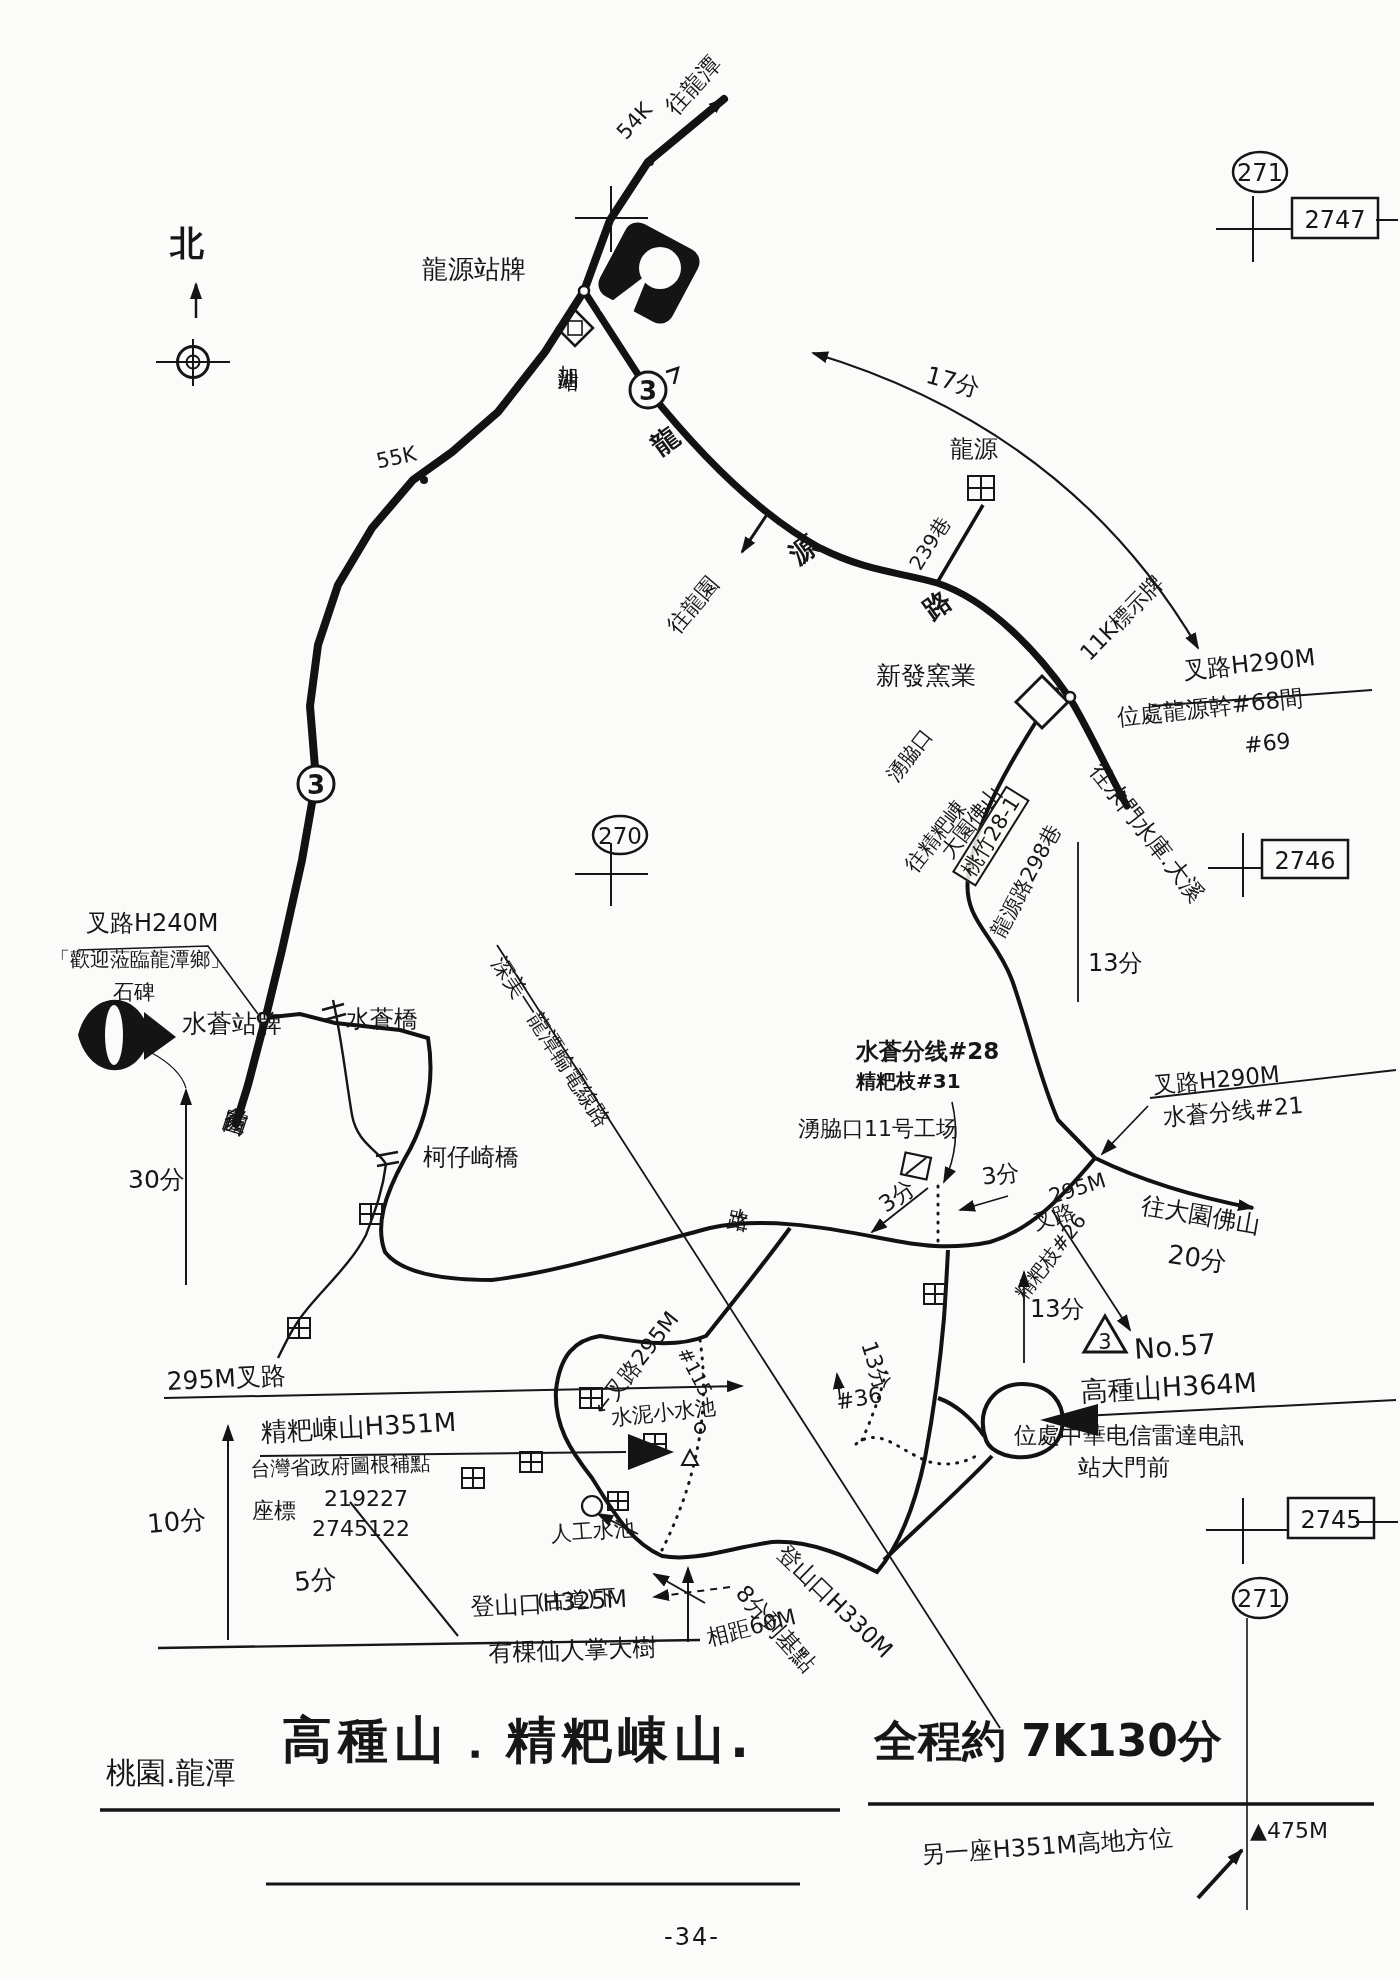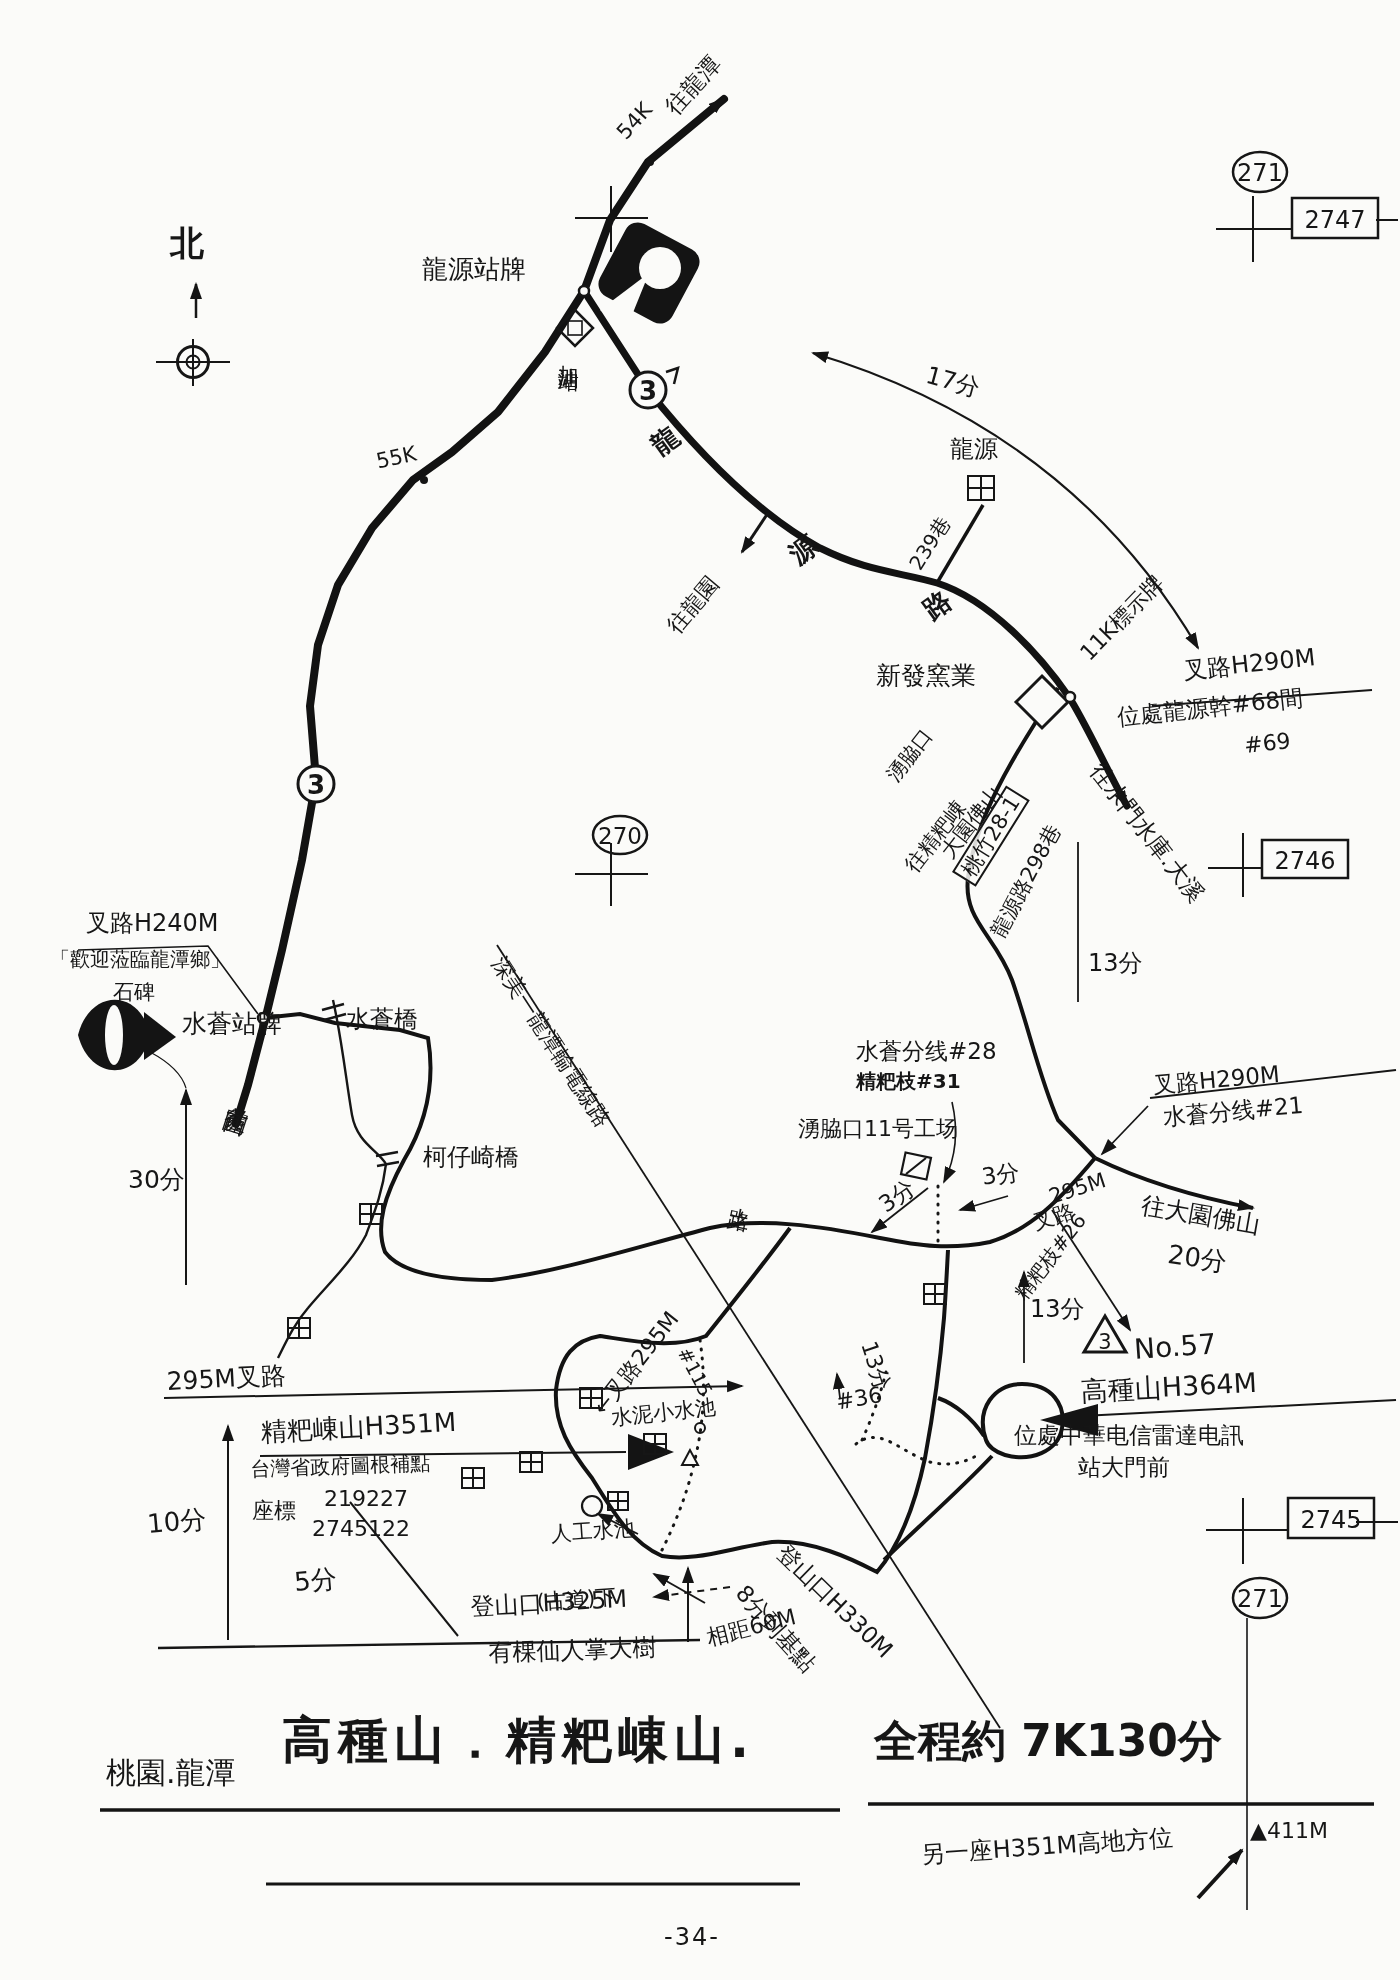--- a/index.html
+++ b/index.html
@@ -192,21 +192,21 @@
     <path d="M100,1810 H840" stroke="#141414" stroke-width="3.5"></path>
     <path d="M868,1804 H1374" stroke="#141414" stroke-width="3.5"></path>
     <path d="M266,1884 H800" stroke="#141414" stroke-width="3"></path>
   </svg>
 
   <div class="lbl bold" style="left:170px;top:224px;font-size:34px">北</div>
   <div class="lbl" style="left:106px;top:1756px;font-size:30px">桃園.龍潭</div>
   <div class="lbl bold" style="left:282px;top:1712px;font-size:50px;letter-spacing:6px">高種山．精粑崠山.</div>
   <div class="lbl bold" style="left:874px;top:1716px;font-size:44px">全程約 7K130分</div>
   <div class="lbl" style="left:920px;top:1842px;font-size:24px;transform:rotate(-4deg)">另一座H351M高地方位</div>
-  <div class="lbl" style="left:1250px;top:1818px;font-size:22px">▲411M</div>
+  <div class="lbl" style="left:1250px;top:1818px;font-size:22px">▲475M</div>
   <div class="lbl" style="left:664px;top:1924px;font-size:24px;letter-spacing:2px">-34-</div>
 
   <div id="labels">
       <div class="lbl" style="left: 612px; top: 128px; font-size: 21px; transform: rotate(-48deg);">54K</div>
       <div class="lbl" style="left: 660px; top: 102px; font-size: 23px; transform: rotate(-48deg);">往龍潭</div>
       <div class="lbl" style="left: 422px; top: 255px; font-size: 26px;">龍源站牌</div>
       <div class="lbl vert" style="left: 556px; top: 348px; font-size: 21px;">加油站</div>
       <div class="lbl" style="left: 374px; top: 450px; font-size: 21px; transform: rotate(-12deg);">55K</div>
       <div class="lbl" style="left: 930px; top: 362px; font-size: 24px; transform: rotate(15deg);">17分</div>
       <div class="lbl" style="left: 950px; top: 436px; font-size: 24px;">龍源</div>
@@ -229,21 +229,21 @@
       <div class="lbl" style="left: 936px; top: 848px; font-size: 21px; transform: rotate(-52deg);">大園佛山</div>
       <div class="lbl" style="left: 86px; top: 910px; font-size: 24px;">叉路H240M</div>
       <div class="lbl" style="left: 50px; top: 948px; font-size: 20px;">「歡迎蒞臨龍潭鄉」</div>
       <div class="lbl" style="left: 113px; top: 980px; font-size: 21px;">石碑</div>
       <div class="lbl" style="left: 182px; top: 1010px; font-size: 25px;">水蒼站牌</div>
       <div class="lbl vert" style="left: 233px; top: 1088px; font-size: 23px; transform: rotate(18deg);">往關西</div>
       <div class="lbl" style="left: 128px; top: 1166px; font-size: 25px;">30分</div>
       <div class="lbl" style="left: 346px; top: 1006px; font-size: 24px;">水蒼橋</div>
       <div class="lbl" style="left: 393px; top: 1144px; font-size: 24px; margin-left: 30px;">柯仔崎橋</div>
       <div class="lbl" style="left: 508px; top: 952px; font-size: 22px; transform: rotate(57deg);">深美一龍潭輸電線路</div>
-      <div class="lbl" style="left: 856px; top: 1038px; font-size: 23px;">水蒼分线#28</div>
+      <div class="lbl" style="left: 856px; top: 1038px; font-size: 23px; font-weight: bold;">水蒼分线#28</div>
       <div class="lbl" style="left: 856px; top: 1070px; font-size: 20px; font-weight: bold;">精粑枝#31</div>
       <div class="lbl" style="left: 798px; top: 1116px; font-size: 22px;">湧脇口11号工场</div>
       <div class="lbl" style="left: 874px; top: 1196px; font-size: 23px; transform: rotate(-35deg);">3分</div>
       <div class="lbl" style="left: 980px; top: 1164px; font-size: 23px; transform: rotate(-8deg);">3分</div>
       <div class="lbl" style="left: 1152px; top: 1072px; font-size: 23px; transform: rotate(-5deg);">叉路H290M</div>
       <div class="lbl" style="left: 1162px; top: 1104px; font-size: 23px; transform: rotate(-5deg);">水蒼分线#21</div>
       <div class="lbl" style="left: 1144px; top: 1192px; font-size: 24px; transform: rotate(10deg);">往大園佛山</div>
       <div class="lbl" style="left: 1170px; top: 1240px; font-size: 26px; transform: rotate(8deg);">20分</div>
       <div class="lbl" style="left: 1030px; top: 1296px; font-size: 24px;">13分</div>
       <div class="lbl" style="left: 880px; top: 1338px; font-size: 22px; transform: rotate(72deg);">13分</div>

